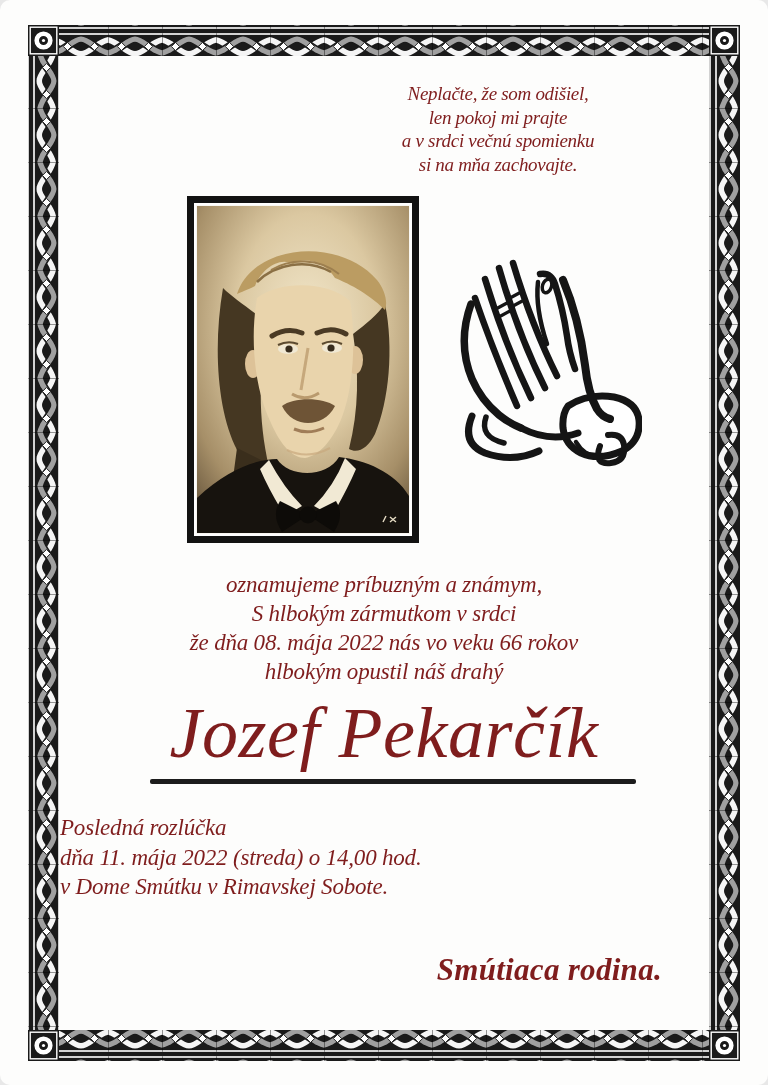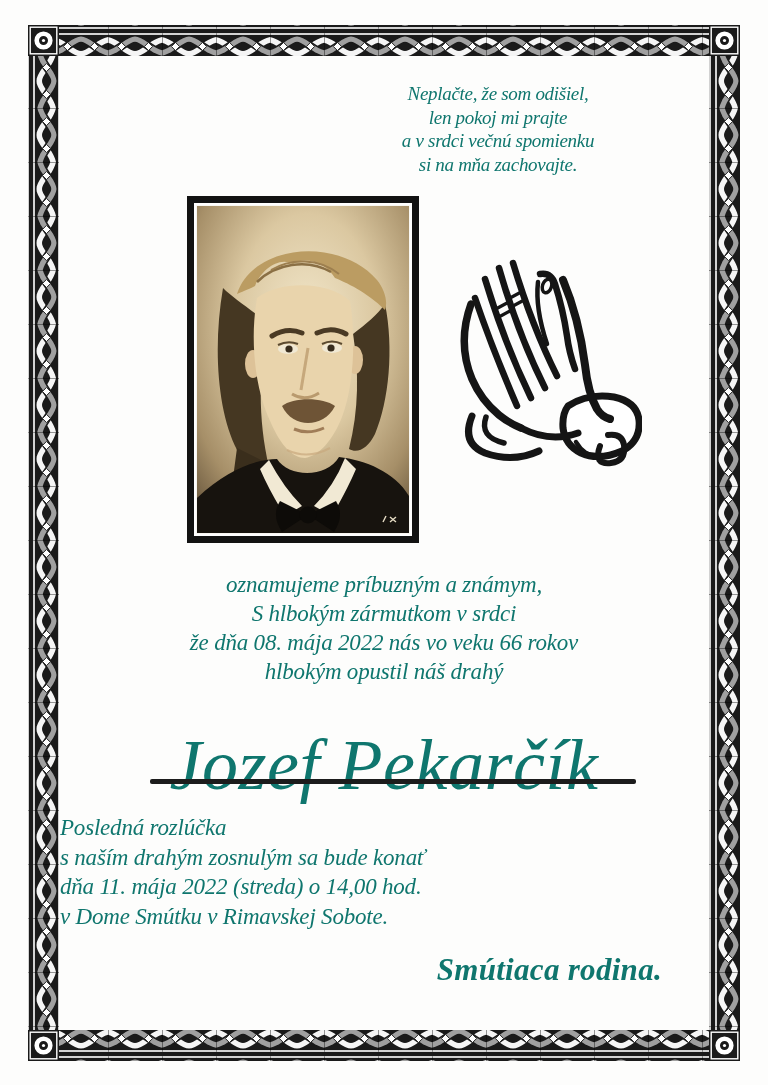--- a/index.html
+++ b/index.html
@@ -2,21 +2,22 @@
 <html><head>
 <meta charset="utf-8">
 <style>
   html,body{margin:0;padding:0;background:#e8e8e8;}
   .page{
     position:relative;
     width:768px;height:1085px;
     background:#fdfdfc;
     overflow:hidden;
     font-family:"Liberation Serif","DejaVu Serif",serif;
-    color:#0f766e;
+    color:#7f1d1d;
+    border-radius:10px;
   }
   .frame-svg{position:absolute;left:0;top:0;}
   .verse{
     position:absolute;left:330px;top:82px;width:336px;
     text-align:center;
     font-style:italic;
     font-size:19px;line-height:23.5px;
     letter-spacing:-0.3px;
   }
   .photo-wrap{position:absolute;left:187px;top:196px;width:232px;height:347px;}
@@ -24,21 +25,20 @@
   .announcement{
     position:absolute;left:60px;top:570px;width:648px;
     text-align:center;font-style:italic;
     font-size:23px;line-height:29px;letter-spacing:-0.2px;
   }
   .name{
     position:absolute;left:60px;top:690px;width:648px;
     text-align:center;font-style:italic;
     font-size:72px;line-height:86px;letter-spacing:0.5px;
     white-space:nowrap;
-    margin-top:32px;
   }
   .name-underline{
     position:absolute;left:150px;top:779px;width:486px;height:5px;
     background:#1c1c1c;border-radius:2px;
   }
   .farewell{
     position:absolute;left:60px;top:813px;width:666px;
     text-align:left;font-style:italic;
     font-size:23px;line-height:29.5px;letter-spacing:-0.2px;
   }
@@ -207,20 +207,19 @@
     <span class="txt-line">S hlbokým zármutkom v srdci</span>
     <span class="txt-line">že dňa 08. mája 2022 nás vo veku 66 rokov</span>
     <span class="txt-line">hlbokým opustil náš drahý</span>
   </div>
 
   <div class="name">Jozef Pekarčík</div>
   <div class="name-underline"></div>
 
   <div class="farewell">
     <span class="txt-line">Posledná rozlúčka</span>
-    <span class="txt-line">s naším drahým zosnulým sa bude konať</span>
     <span class="txt-line">dňa 11. mája 2022 (streda) o 14,00 hod.</span>
     <span class="txt-line">v Dome Smútku v Rimavskej Sobote.</span>
   </div>
 
   <div class="signature">Smútiaca rodina.</div>
 
 </div>
 
 </body></html>

